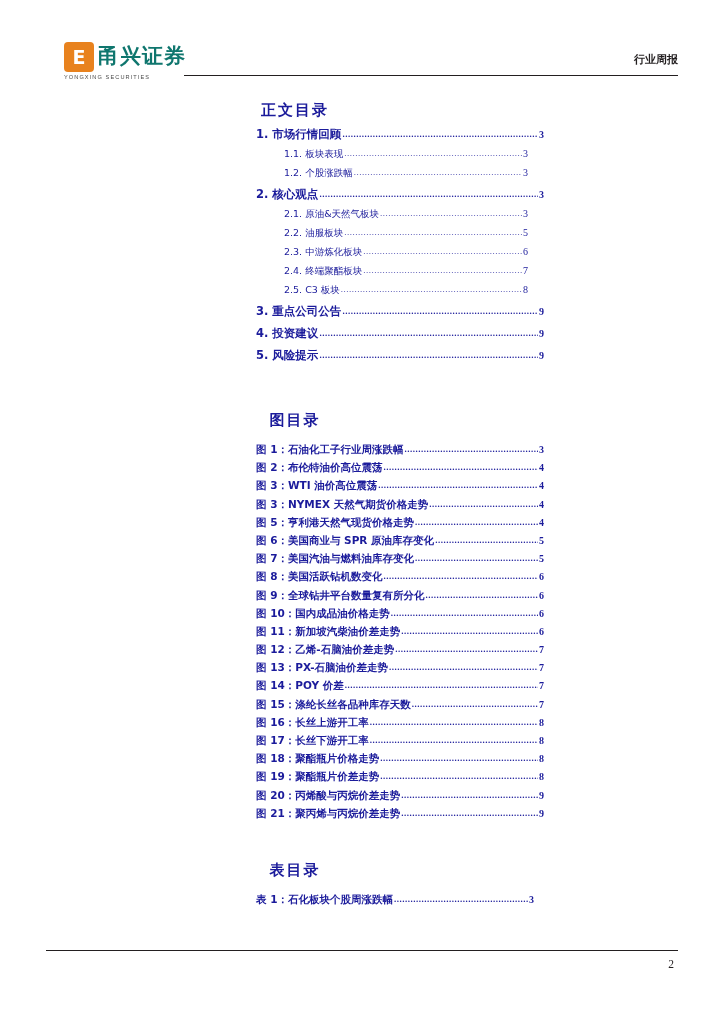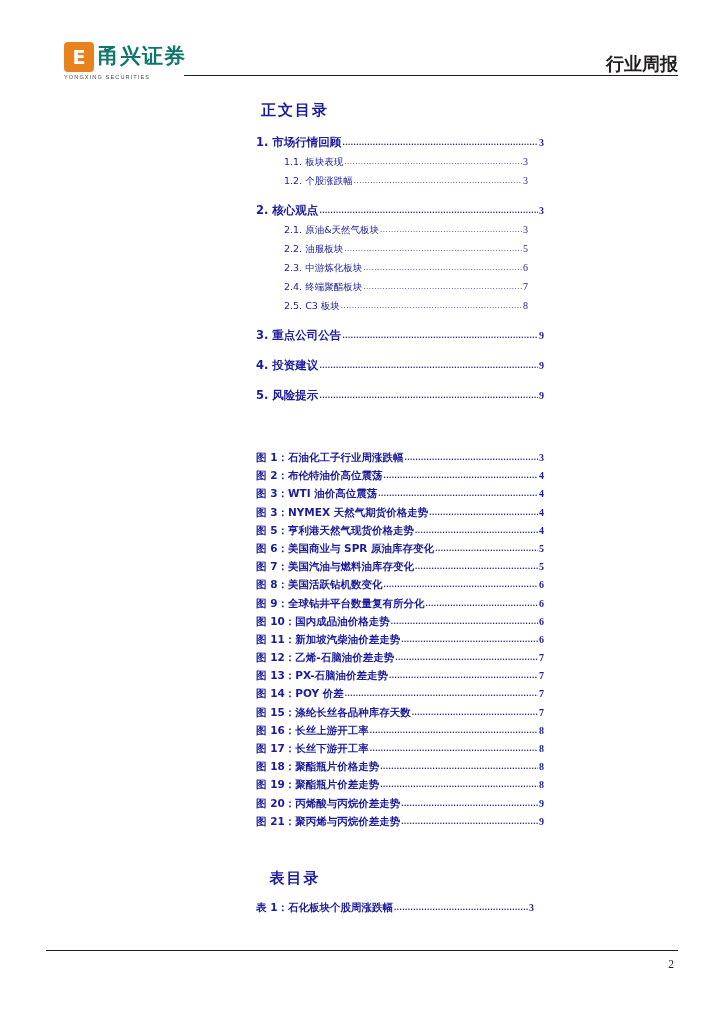--- a/index.html
+++ b/index.html
@@ -75,21 +75,21 @@
     right: 0;
     top: 37px;
     height: 0;
     border-top: 1.2px solid #231f20;
   }
   .header-title {
     position: absolute;
     right: 0px;
     top: 14px;
     font-family: "DejaVu Sans", sans-serif;
-    font-size: 18px;
+    font-size: 11px;
     font-weight: bold;
     color: #231f20;
     white-space: nowrap;
   }
 
   
   .content {
     position: absolute;
     left: 0;
     top: 88px;
@@ -136,21 +136,21 @@
     font-size: 10px;
   }
 
   
   .zw { margin-top: 13px; }
   .zw .lvl1 {
     font-size: 11.5px;
     font-weight: bold;
     padding-left: 256px;
     padding-right: 46px;
-    margin-top: 15px;
+    margin-top: 7px;
   }
   .zw .lvl2 {
     font-size: 9.5px;
     font-weight: normal;
     padding-left: 284px;
     padding-right: 62px;
     margin-top: 6px;
   }
   .zw .lvl1 .pg, .zw .lvl2 .pg { font-size: 10px; }
 
@@ -285,20 +285,21 @@
           </li>
           <li class="toc-row lvl1">
             <span class="lbl">5. 风险提示</span>
             <span class="dots">........................................................................................................................................................................................................</span>
             <span class="pg">9</span>
           </li>
         </ul>
     </div>
 
     <div class="tu">
+      <div class="section-title">图目录</div>
       <ul class="toc-list tu-list" id="toc-figures-list">
           <li class="toc-row frow">
             <span class="lbl">图 1：石油化工子行业周涨跌幅</span>
             <span class="dots">........................................................................................................................................................................................................</span>
             <span class="pg">3</span>
           </li>
           <li class="toc-row frow">
             <span class="lbl">图 2：布伦特油价高位震荡</span>
             <span class="dots">........................................................................................................................................................................................................</span>
             <span class="pg">4</span>

